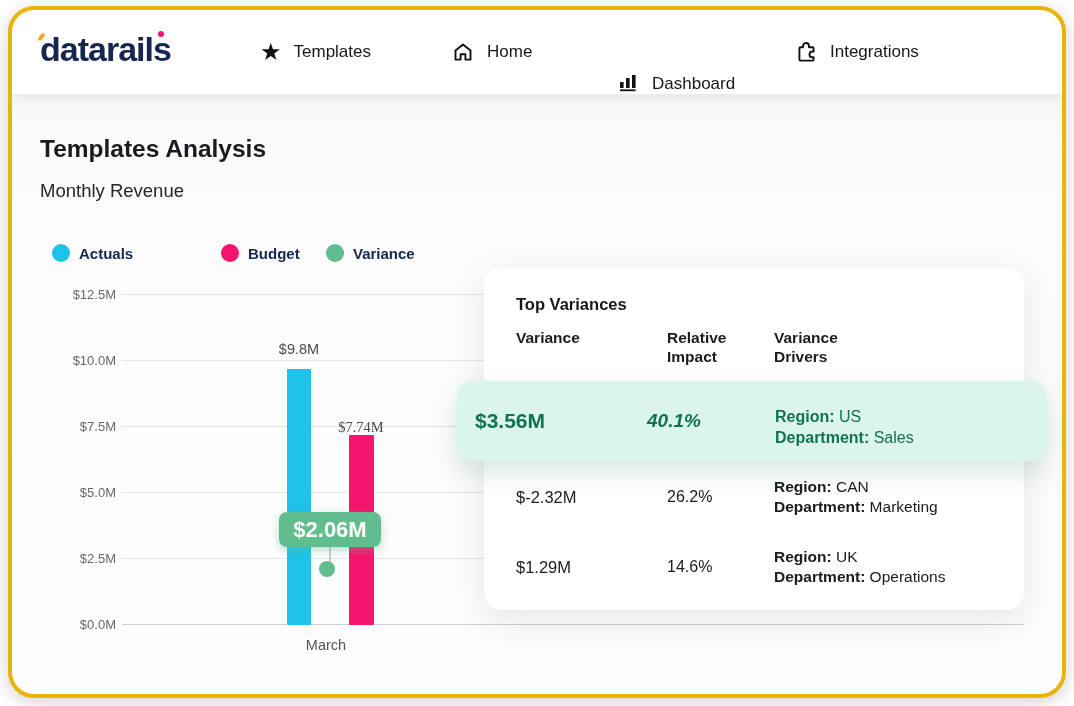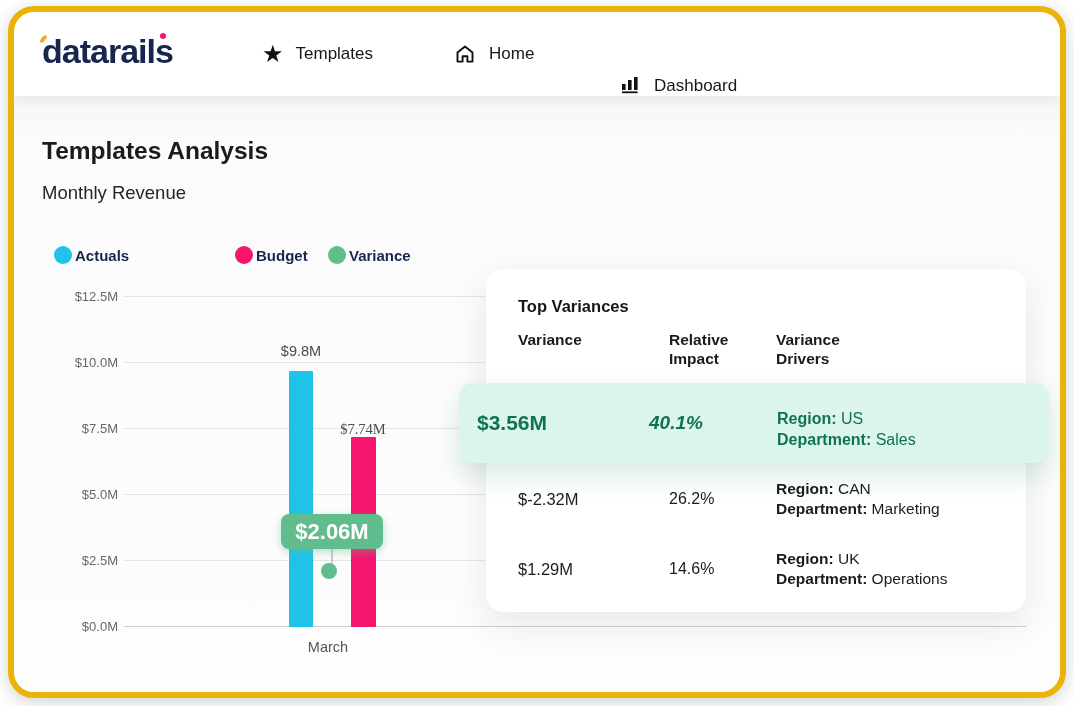--- a/index.html
+++ b/index.html
@@ -1,19 +1,19 @@
 <!DOCTYPE html>
 <html><head>
 <meta charset="utf-8">
 <style>
   * { margin:0; padding:0; box-sizing:border-box; }
   html,body { width:1074px; height:706px; background:#ffffff; font-family:"Liberation Sans", sans-serif; }
   .window{
     position:absolute; left:8px; top:6px; width:1058px; height:692px;
-    background:#fde047; border:6px solid #eab308; border-radius:26px;
+    background:#fde047; border:4px solid #eab308; border-radius:26px;
     box-shadow:0 4px 18px rgba(0,0,0,.18); overflow:hidden;
   }
   
   .topnav{
     position:absolute; left:0; top:0; width:100%; height:84px; background:#ffffff;
     box-shadow:0 5px 10px rgba(0,0,0,.05); z-index:10;
   }
   .logo{ position:absolute; left:28px; top:20px; height:46px; }
   .logo-text{
     font-size:34px; font-weight:600; letter-spacing:-1px; color:#17264f;
@@ -34,25 +34,25 @@
   .nav-dashboard{ left:604px;align-items:flex-end; } .nav-integrations{ left:782px; }
   .star-glyph{ font-size:24px; color:#111; line-height:1; }
   
   .content{
     position:absolute; left:0; top:84px; width:100%; height:608px;
     background:linear-gradient(180deg,#f5f5f6 0%, #fbfbfc 40px, #fdfdfd 100%);
   }
   .page-title{ position:absolute; left:28px; top:41px; font-size:24.5px; font-weight:700; color:#1a1b1f; }
   .page-subtitle{ position:absolute; left:28px; top:86px; font-size:18.5px; font-weight:400; color:#26262a; }
   
-  .legend-item{ position:absolute; top:150px; display:flex; align-items:center; gap:3px; cursor:pointer; }
+  .legend-item{ position:absolute; top:150px; display:flex; align-items:center; gap:9px; cursor:pointer; }
   .legend-dot{ width:18px; height:18px; border-radius:50%; }
   .dot-actuals{ background:#1fc3e9; } .dot-budget{ background:#f5146e; } .dot-variance{ background:#62bd8e; }
   .legend-label{ font-size:15px; font-weight:600; color:#17264f; }
-  .leg-1{ left:40px; } .leg-2{ left:204px;padding-left:17px; } .leg-3{ left:314px; }
+  .leg-1{ left:40px; } .leg-2{ left:192px;padding-left:17px; } .leg-3{ left:314px; }
   
   .gridline{ position:absolute; left:110px; width:902px; height:1px; background:#e4e5e6; }
   .gridline.axis{ background:#cfcfd1; }
   .y-tick{ position:absolute; left:20px; width:84px; text-align:right; font-size:13px; color:#66686c; }
   .bar{ position:absolute; width:24px; border-radius:1px; cursor:pointer; }
   .bar-actuals{ left:275px; top:275px; height:256px; background:#1fc3e9; }
   .bar-budget{ left:337px; top:341px; height:190px; width:25px; background:#f5146e; }
   .bar-label{ position:absolute; width:90px; text-align:center; font-size:14.5px; color:#4b4c50; }
   .lbl-actuals{ left:242px; top:247px; } .lbl-budget{ left:304px; top:325px;font-family:Liberation Serif, serif; }
   .variance-badge{
@@ -124,20 +124,28 @@
         <svg width="24" height="24" viewBox="0 0 24 24" fill="#111">
           <rect x="4" y="12" width="3.6" height="6"></rect>
           <rect x="10" y="8" width="3.6" height="10"></rect>
           <rect x="16" y="5" width="3.6" height="13"></rect>
           <rect x="4" y="19.4" width="15.6" height="1.8"></rect>
         </svg>
       </span>
       <span class="lbl">Dashboard</span>
     </div>
 
+    <div class="nav-item nav-integrations">
+      <span>
+        <svg width="24" height="24" viewBox="0 0 24 24" fill="none" stroke="#111" stroke-width="1.9" stroke-linejoin="round" stroke-linecap="round">
+          <path d="M9 6 a3 3 0 0 1 6 0 v1.2 h3.6 a1 1 0 0 1 1 1 v3.3 h-1.2 a2.9 2.9 0 0 0 0 5.8 h1.2 v2.3 a1 1 0 0 1 -1 1 H6.4 a1 1 0 0 1 -1 -1 V8.2 a1 1 0 0 1 1 -1 H9 Z"></path>
+        </svg>
+      </span>
+      <span class="lbl">Integrations</span>
+    </div>
   </div>
 
   <div class="content">
 
     <div class="page-title">Templates Analysis</div>
     <div class="page-subtitle">Monthly Revenue</div>
 
     <div class="legend-item leg-1">
       <span class="legend-dot dot-actuals"></span>
       <span class="legend-label">Actuals</span>

